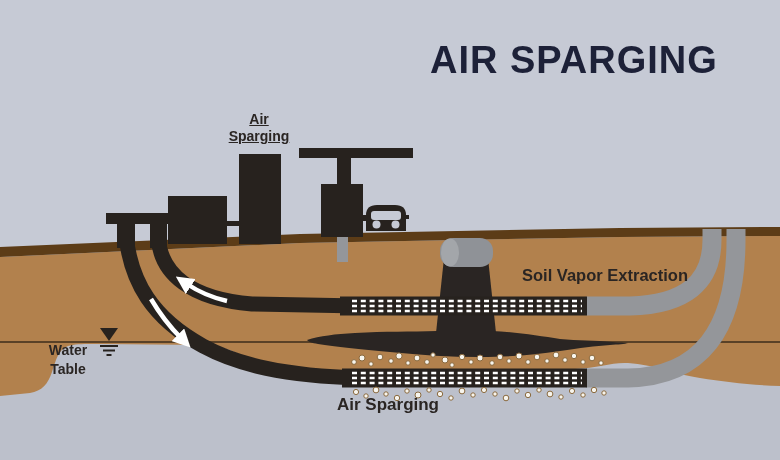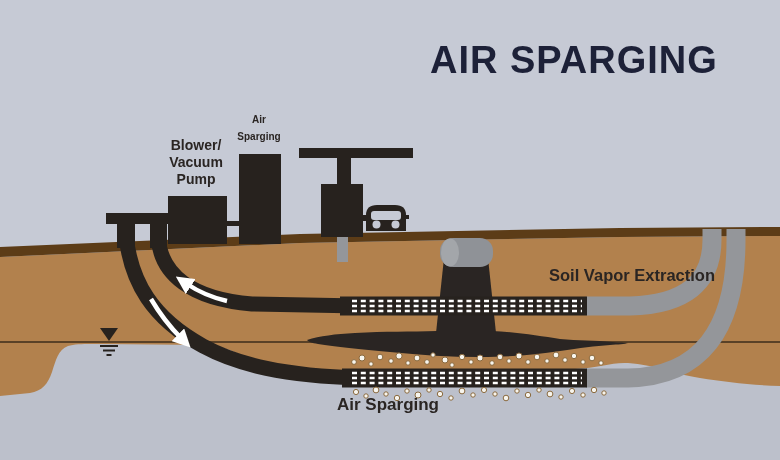--- a/index.html
+++ b/index.html
@@ -9,22 +9,22 @@
     font-family:"Liberation Sans", sans-serif;
   }
   #diagram-svg{position:absolute;left:0;top:0;}
   .lbl{position:absolute;color:#2a2523;font-weight:bold;text-align:center;}
   #title{
     position:absolute;left:430px;top:40px;width:340px;
     color:#1d2138;font-weight:700;font-size:38px;line-height:40px;
     letter-spacing:1px;text-align:left;
   }
   #blower-label{left:146px;top:137px;width:100px;font-size:14px;line-height:17px;}
-  #stripper-label{left:219px;top:111px;width:80px;font-size:10px;line-height:17px;}
-  #sve-label{left:495px;top:266px;width:220px;font-size:16.5px;text-align:right;}
+  #stripper-label{left:219px;top:111px;width:80px;font-size:14px;line-height:17px;text-decoration:underline;}
+  #sve-label{left:495px;top:266px;width:220px;font-size:16.5px;text-align:center;}
   #sparging-label{left:337px;top:395px;width:160px;font-size:17px;text-align:left;}
   #watertable-label{left:38px;top:341px;width:60px;font-size:14px;line-height:19px;}
 </style>
 </head>
 <body>
 
 <div id="stage">
 
 <svg id="diagram-svg" width="780" height="460" viewBox="0 0 780 460">
 
@@ -182,29 +182,28 @@
       <line x1="103" y1="350.5" x2="115" y2="350.5"></line>
       <line x1="106.5" y1="355" x2="111.5" y2="355"></line>
     </g>
   </g>
 </svg>
 
 <div id="title">
   <div>AIR SPARGING</div>
 </div>
 
-<div class="lbl" id="blower-label">
-  <div>Blower/</div>
-  <div>Vacuum</div>
-  <div>Pump</div>
-</div>
 
 <div class="lbl" id="stripper-label">
   <div>Air</div>
   <div>Sparging</div>
 </div>
 
 <div class="lbl" id="sve-label">Soil Vapor Extraction</div>
 
 <div class="lbl" id="sparging-label">Air Sparging</div>
 
+<div class="lbl" id="watertable-label">
+  <div>Water</div>
+  <div>Table</div>
+</div>
 
 </div>
 
 </body></html>

